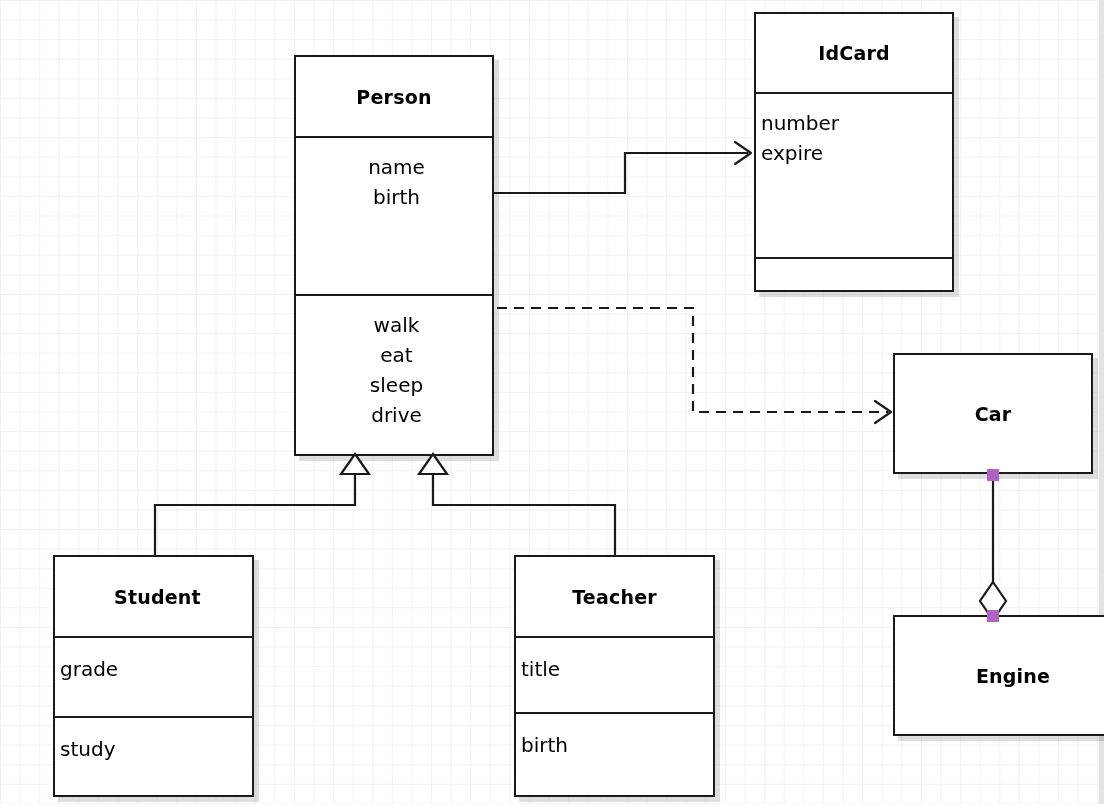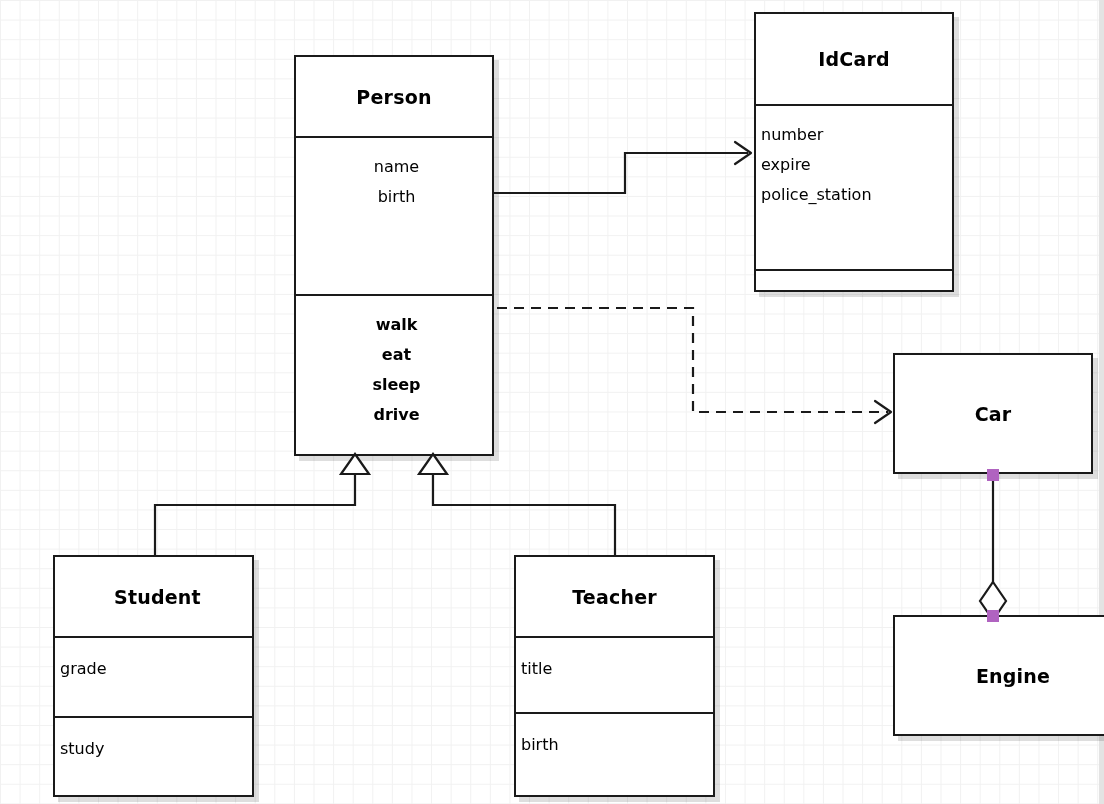--- a/index.html
+++ b/index.html
@@ -49,21 +49,21 @@
     display: flex;
     align-items: center;
     justify-content: center;
     font-weight: bold;
     font-size: 19px;
     color: #000000;
     letter-spacing: 0.2px;
   }
   .uml-members {
     padding: 14px 0 0 5px;
-    font-size: 16px;
+    font-size: 20px;
     line-height: 30px;
     color: #000000;
   }
   .uml-members.compact {
     padding-top: 16px;
   }
   .uml-member {
     white-space: nowrap;
   }
   
@@ -120,34 +120,33 @@
 
   <div class="sel-handle" style="left:987px; top:469px;"></div>
   <div class="sel-handle" style="left:987px; top:610px;"></div>
 
   <div class="uml-class" style="left:294px; top:55px; width:200px; height:401px;text-align:center;">
     <div class="uml-compartment uml-title" style="height:79px;">Person</div>
     <div class="uml-compartment divided uml-members" style="height:158px;">
       <div class="uml-member">name</div>
       <div class="uml-member">birth</div>
     </div>
-    <div class="uml-compartment divided uml-members" style="height:203px;font-weight:bold;">
+    <div class="uml-compartment divided uml-members" style="height:203px;">
       <div class="uml-member">walk</div>
       <div class="uml-member">eat</div>
       <div class="uml-member">sleep</div>
       <div class="uml-member">drive</div>
     </div>
   </div>
 
   <div class="uml-class" style="left:754px; top:12px; width:200px; height:280px;">
-    <div class="uml-compartment uml-title" style="height:90px;">IdCard</div>
+    <div class="uml-compartment uml-title" style="height:78px;">IdCard</div>
     <div class="uml-compartment divided uml-members" style="height:165px;">
       <div class="uml-member">number</div>
       <div class="uml-member">expire</div>
-      <div class="uml-member">police_station</div>
     </div>
     <div class="uml-compartment divided uml-members" style="height:37px;"></div>
   </div>
 
   <div class="uml-class" style="left:53px; top:555px; width:201px; height:242px;">
     <div class="uml-compartment uml-title" style="height:79px;margin-left:8px;">Student</div>
     <div class="uml-compartment divided uml-members compact" style="height:80px;">
       <div class="uml-member">grade</div>
     </div>
     <div class="uml-compartment divided uml-members compact" style="height:80px;">

